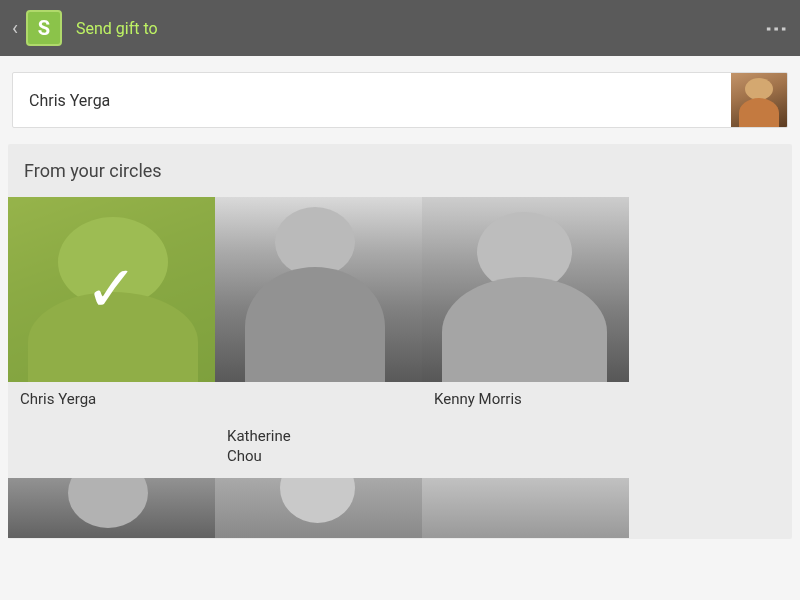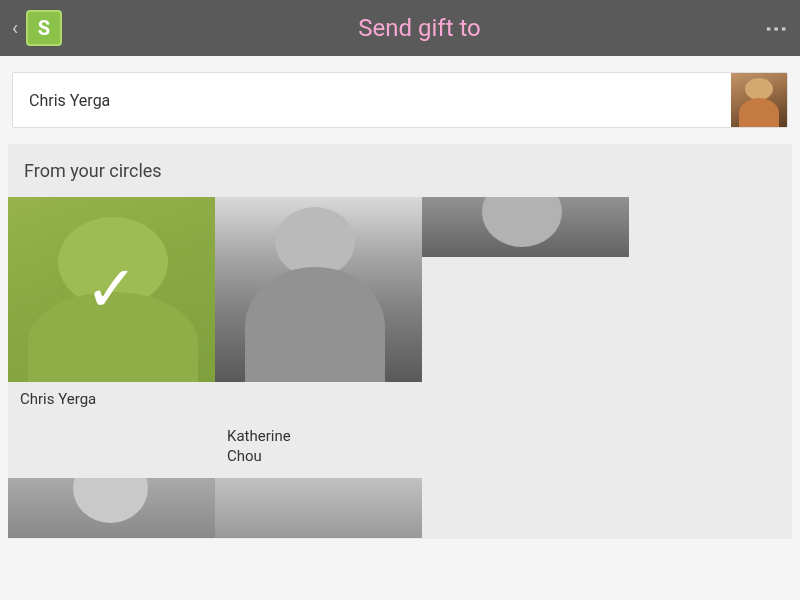--- a/index.html
+++ b/index.html
@@ -34,25 +34,24 @@
       display: flex;
       align-items: center;
       justify-content: center;
       color: white;
       font-weight: bold;
       font-size: 20px;
       margin-right: 14px;
       flex-shrink: 0;
     }
     .header-title {
-      color: #f9a8d4;
-      font-size: 24px;
+      color: #bef264;
+      font-size: 16px;
       font-weight: 400;
       flex: 1;
-      text-align: center;
     }
     .header-menu {
       color: #ccc;
       font-size: 22px;
       cursor: pointer;
       letter-spacing: 2px;
       writing-mode: vertical-rl;
       transform: rotate(180deg);
       font-weight: bold;
     }
@@ -346,20 +345,28 @@
 
     <div class="contact-card" style="border:none; background:#ebebeb;">
       <div class="contact-photo-wrap">
         <div class="photo-katherine"></div>
       </div>
       <div class="contact-info" style="background:#ebebeb;margin-top:37px;">
         <div class="contact-name">Katherine<br>Chou</div>
       </div>
     </div>
 
+    <div class="contact-card" style="border:none; background:#ebebeb;">
+      <div class="contact-photo-wrap">
+        <div class="photo-kenny"></div>
+      </div>
+      <div class="contact-info" style="background:#ebebeb;">
+        <div class="contact-name">Kenny Morris</div>
+      </div>
+    </div>
 
     <div class="contact-card" style="border:none; background:#ebebeb;">
       <div style="height:60px; overflow:hidden;">
         <div class="photo-bottom-left"></div>
       </div>
     </div>
 
     <div class="contact-card" style="border:none; background:#ebebeb;">
       <div style="height:60px; overflow:hidden;">
         <div class="photo-bottom-mid"></div>

